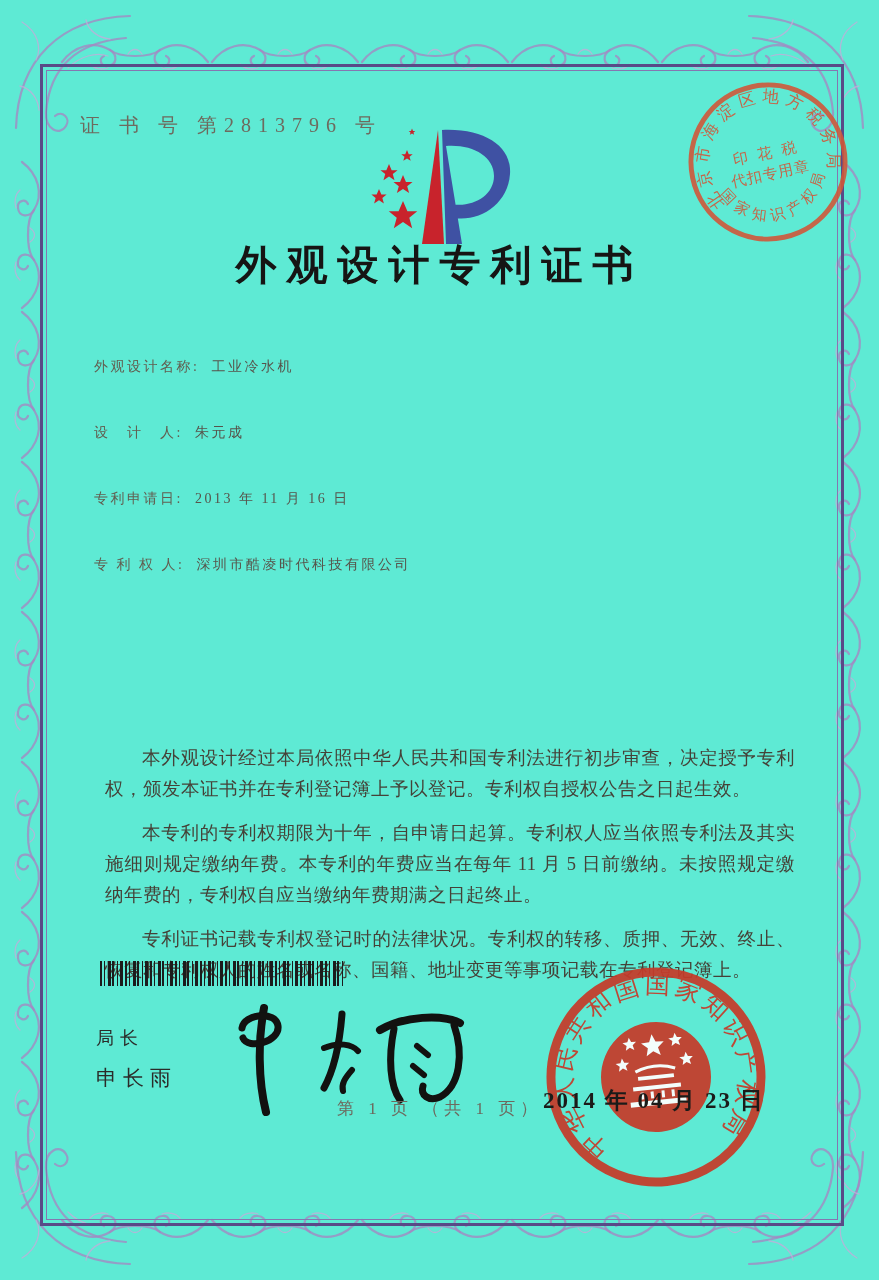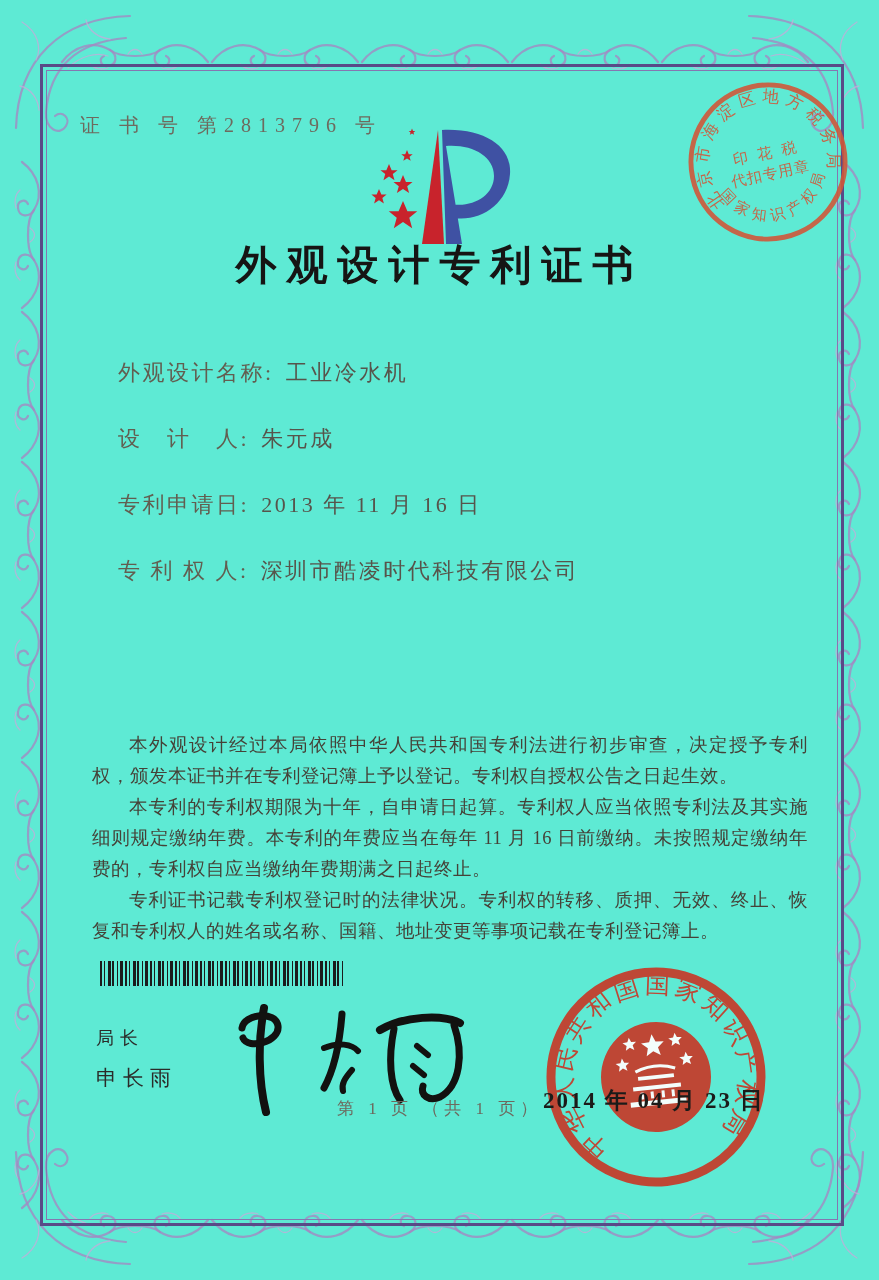--- a/index.html
+++ b/index.html
@@ -11,24 +11,24 @@
   
   .lace{position:absolute;left:0;top:0;width:879px;height:1280px;pointer-events:none;}
   .lace path{fill:none;stroke:#a28ac2;stroke-width:2.2;stroke-linecap:round;opacity:.8;}
   .lace .thin{stroke:#c0aed9;stroke-width:1.3;}
   
   .inner-frame{position:absolute;left:40px;top:64px;width:798px;height:1156px;border:3px solid #594a87;}
   .inner-frame::after{content:"";position:absolute;inset:3px;border:1px solid #8576b1;}
   .cert-no{position:absolute;left:80px;top:112px;font-size:20px;letter-spacing:7px;color:#6e6a5e;}
   .logo{position:absolute;left:352px;top:124px;width:176px;height:124px;}
   .title{position:absolute;left:0;right:0;top:238px;text-align:center;font-size:41px;font-weight:700;letter-spacing:10px;color:#161514;}
-  .fields{position:absolute;left:94px;top:358px;display:grid;grid-auto-rows:66px;font-size:22px;letter-spacing:2.5px;color:#625e50;margin-left:24px;}
+  .fields{position:absolute;left:94px;top:358px;display:grid;grid-auto-rows:66px;font-size:14px;letter-spacing:2.5px;color:#625e50;}
   .field .value{margin-left:12px;color:#57544b;}
   .paragraphs{position:absolute;left:92px;top:730px;width:716px;font-size:18.5px;line-height:31px;color:#454238;text-align:justify;letter-spacing:.5px;}
-  .paragraphs p{margin:0;text-indent:2em;}
+  .paragraphs p{margin:13px;text-indent:2em;}
   .barcode{position:absolute;left:100px;top:961px;width:243px;height:25px;
     background:repeating-linear-gradient(90deg,#1c1c1c 0 2px,transparent 2px 4px,#1c1c1c 4px 5px,transparent 5px 8px,#1c1c1c 8px 11px,transparent 11px 12px,#1c1c1c 12px 14px,transparent 14px 17px,#1c1c1c 17px 18px,transparent 18px 20px,#1c1c1c 20px 23px,transparent 23px 25px);}
   .sig-post{position:absolute;left:96px;top:1026px;font-size:18px;letter-spacing:6px;color:#2b2b29;}
   .sig-name{position:absolute;left:96px;top:1064px;font-size:21px;letter-spacing:6px;color:#2b2b29;}
   .autograph{position:absolute;left:212px;top:998px;width:270px;height:120px;}
   .autograph path{fill:none;stroke:#121210;stroke-linecap:round;stroke-linejoin:round;}
   .seal-authority{position:absolute;left:537px;top:958px;width:238px;height:238px;opacity:.93;}
   .seal-tax{position:absolute;left:684px;top:78px;width:168px;height:168px;opacity:.9;}
   .seal-text{font-family:"Liberation Serif","DejaVu Serif",serif;}
   .grant-stamp{position:absolute;left:543px;top:1085px;font-size:23px;font-weight:600;letter-spacing:2px;color:#1b1b19;}
@@ -125,21 +125,21 @@
     <div class="field">
       <span class="label">专利申请日:</span><span class="value">2013 年 11 月 16 日</span>
     </div>
     <div class="field">
       <span class="label">专 利 权 人:</span><span class="value">深圳市酷凌时代科技有限公司</span>
     </div>
   </div>
 
   <div class="paragraphs">
     <p>本外观设计经过本局依照中华人民共和国专利法进行初步审查，决定授予专利权，颁发本证书并在专利登记簿上予以登记。专利权自授权公告之日起生效。</p>
-    <p>本专利的专利权期限为十年，自申请日起算。专利权人应当依照专利法及其实施细则规定缴纳年费。本专利的年费应当在每年 11 月 16 日前缴纳。未按照规定缴纳年费的，专利权自应当缴纳年费期满之日起终止。</p>
+    <p>本专利的专利权期限为十年，自申请日起算。专利权人应当依照专利法及其实施细则规定缴纳年费。本专利的年费应当在每年 11 月 5 日前缴纳。未按照规定缴纳年费的，专利权自应当缴纳年费期满之日起终止。</p>
     <p>专利证书记载专利权登记时的法律状况。专利权的转移、质押、无效、终止、恢复和专利权人的姓名或名称、国籍、地址变更等事项记载在专利登记簿上。</p>
   </div>
 
   <div class="barcode"></div>
 
   <div class="sig-post">局长</div>
   <div class="sig-name">申长雨</div>
 
   <svg class="autograph" xmlns="http://www.w3.org/2000/svg" viewBox="0 0 270 120">
     <path d="M52,10 C46,42 46,82 54,114" stroke-width="8"></path>

